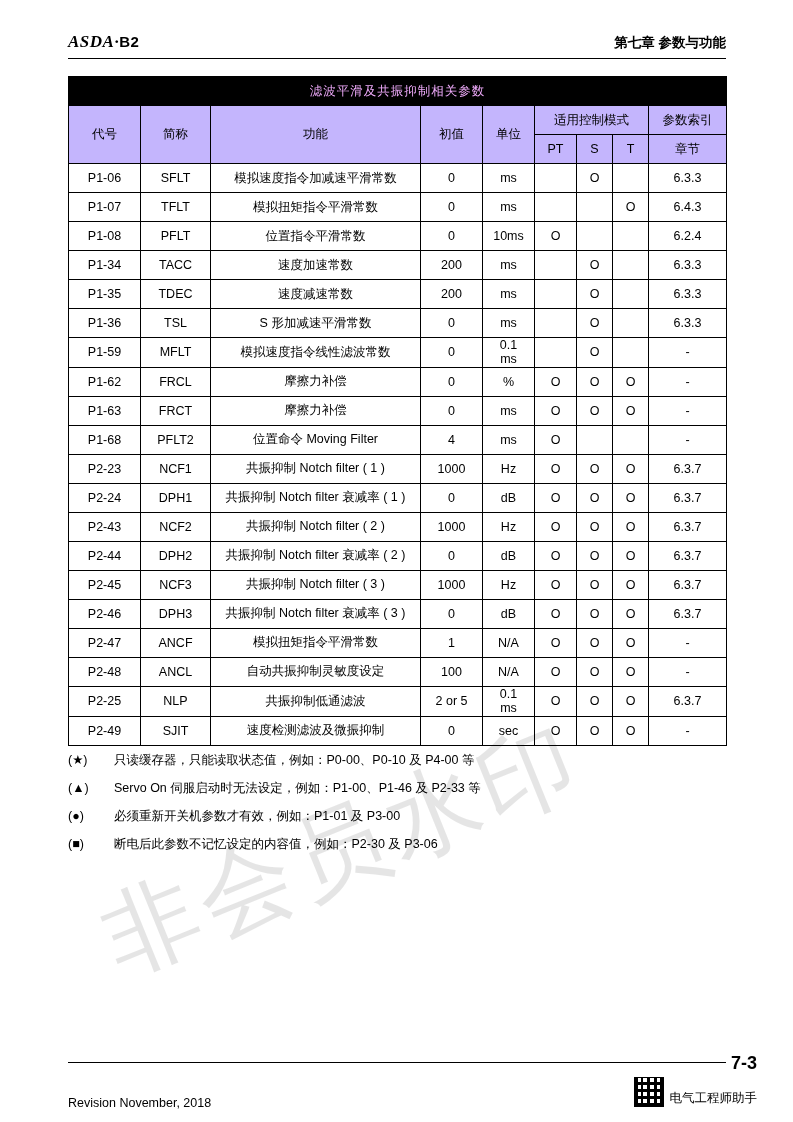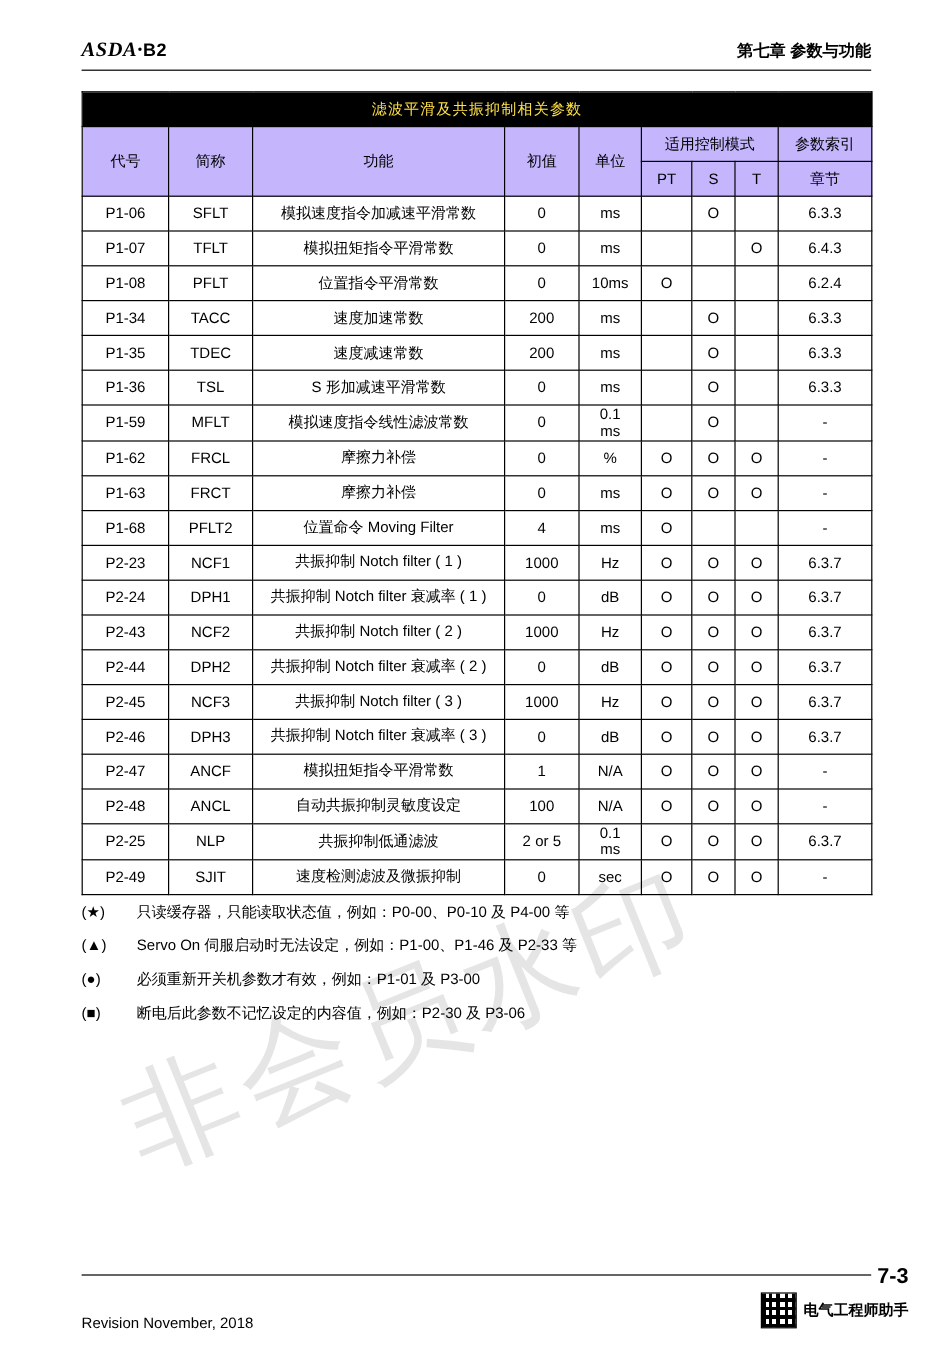--- a/index.html
+++ b/index.html
@@ -80,21 +80,21 @@
     border: 1px solid #000;
     font-size: 12.5px;
     text-align: center;
     vertical-align: middle;
     padding: 0;
     height: 28px;
     font-weight: normal;
   }
   .title-row td {
     background: #000000;
-    color: #fde047;
+    color: #f0abfc;
     font-size: 14px;
     font-weight: bold;
     height: 26px;
     letter-spacing: 1px;
   }
   .head-row td {
     background: #c4b5fd;
     font-weight: normal;
     font-size: 13px;
   }
@@ -180,23 +180,22 @@
     right: 68px;
     top: 1053px;
     font-size: 18px;
     font-weight: bold;
   }
   .footer-qr {
     position: absolute;
     right: 68px;
     top: 1077px;
     display: flex;
-    align-items: center;
+    align-items: flex-end;
     gap: 6px;
-    font-weight: bold;
   }
   .qr-box {
     width: 28px;
     height: 28px;
     background:
       linear-gradient(90deg,#000 0 3px,transparent 3px 6px,#000 6px 8px,transparent 8px 12px,#000 12px 15px,transparent 15px 19px,#000 19px 22px,transparent 22px 25px,#000 25px 28px),
       linear-gradient(0deg,#000 0 3px,transparent 3px 7px,#000 7px 10px,transparent 10px 14px,#000 14px 17px,transparent 17px 21px,#000 21px 24px,transparent 24px 28px);
     background-blend-mode: multiply;
     border: 1px solid #000;
   }

